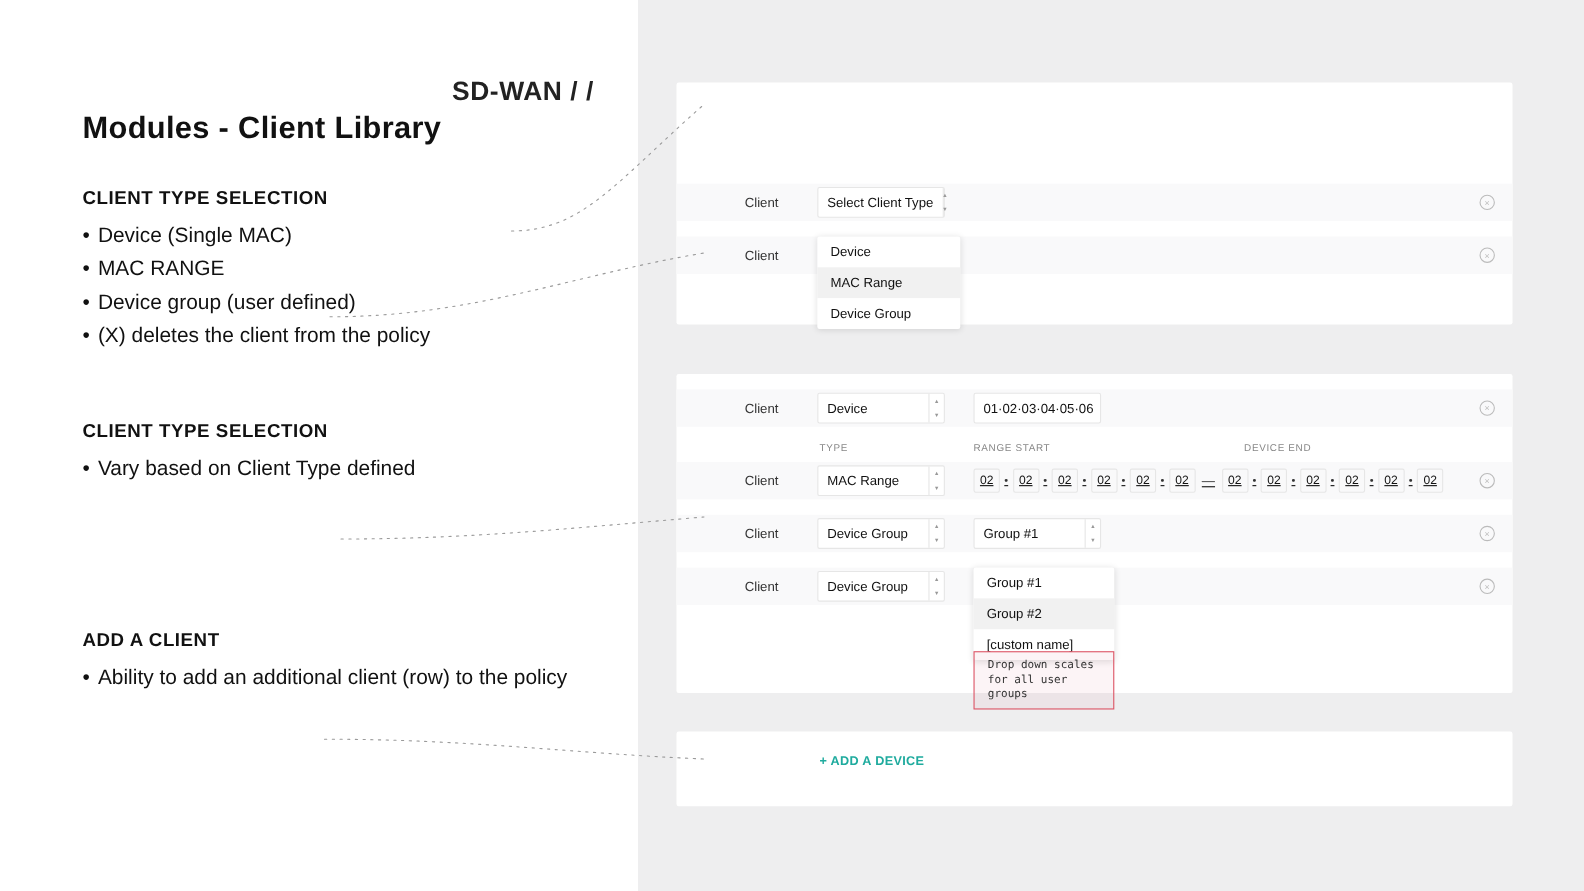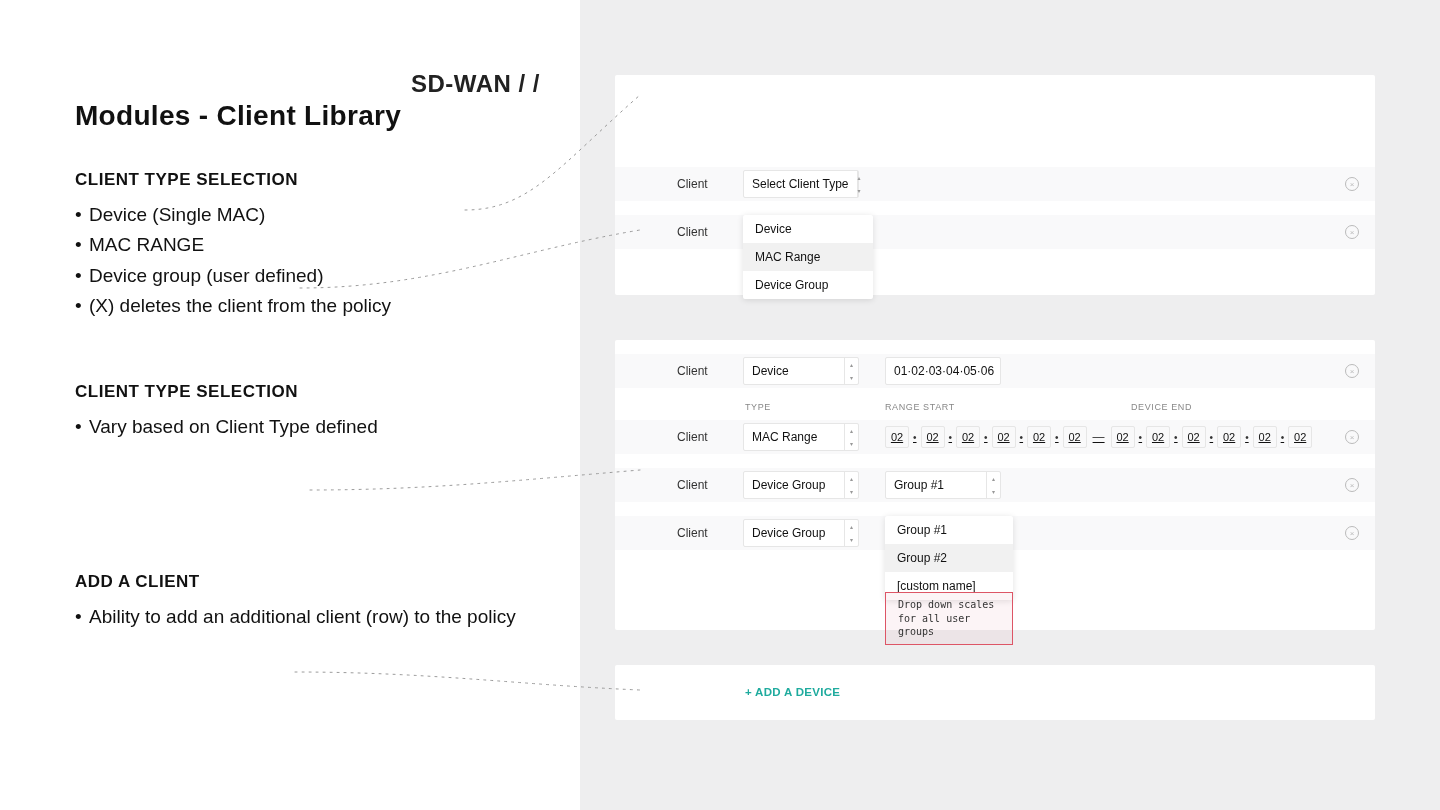--- a/index.html
+++ b/index.html
@@ -17,21 +17,21 @@
   .sec-h.mt2 { margin-top: 60px; }
   .sec-h.mt3 { margin-top: 130px; }
   ul.bul { list-style: none; margin-top: 10px; }
   ul.bul li { font-size: 19px; line-height: 1.6; padding-left: 14px; position: relative; }
   ul.bul li::before { content: "•"; position: absolute; left: 0; top: 0; }
 
   
   .panel { position: absolute; left: 35px; right: 65px; background: #fff; border-radius: 2px; }
   .p1 { top: 75px; height: 220px; }
   .p2 { top: 340px; height: 290px; }
-  .p3 { top: 665px; height: 55px; }
+  .p3 { top: 665px; height: 68px; }
 
   .row { display: flex; align-items: center; position: absolute; left: 0; right: 0; height: 34px; }
   .row.shade { background: #f9f9fa; }
   .lab { width: 120px; padding-left: 62px; font-size: 12px; color: #333; }
   .delete { position: absolute; right: 16px; top: 50%; transform: translateY(-50%); width: 14px; height: 14px; border: 1px solid #bbb; border-radius: 50%; display: flex; align-items: center; justify-content: center; font-size: 8px; color: #bbb; cursor: pointer; }
   .delete::before { content: "×"; }
 
   .sel { display: flex; align-items: center; height: 28px; border: 1px solid #e6e6e6; border-radius: 2px; background: #fff; font-size: 12px; }
   .sel .v { padding: 0 8px; flex: 1; white-space: nowrap; }
   .sel .stp { width: 14px; height: 100%; border-left: 1px solid #e6e6e6; display: flex; flex-direction: column; }

